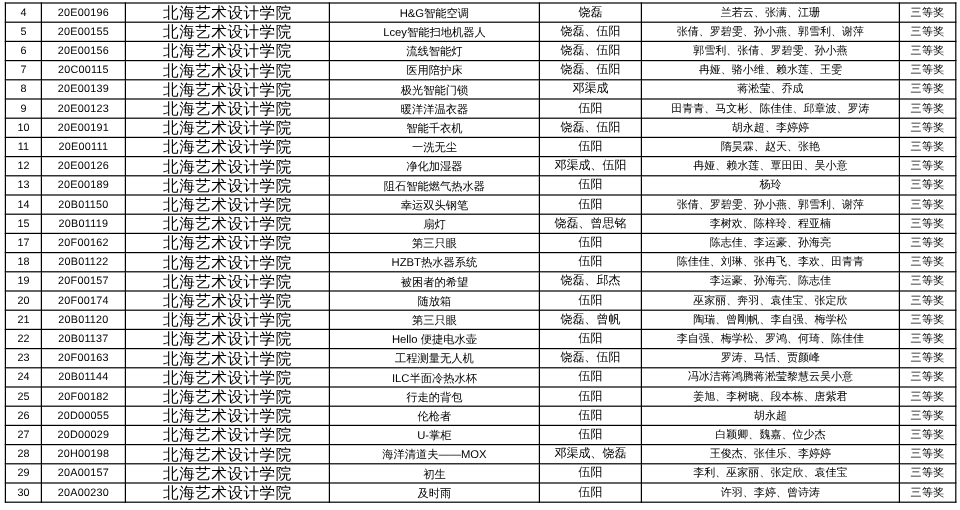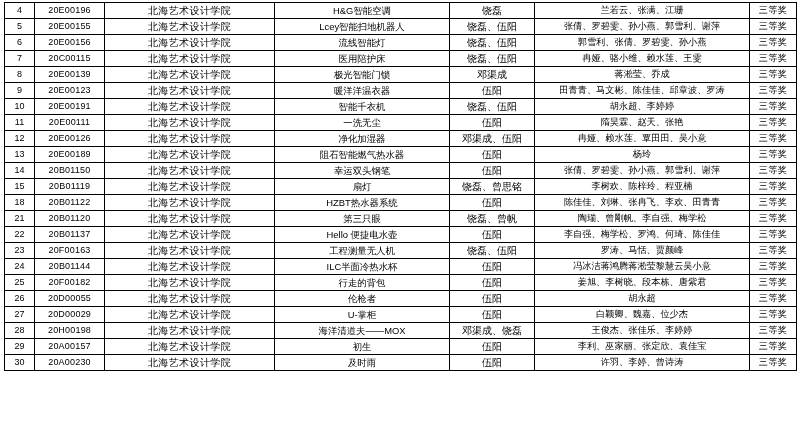--- a/index.html
+++ b/index.html
@@ -38,21 +38,21 @@
   }
   col.c-no    { width: 30px; }
   col.c-code  { width: 70px; }
   col.c-school{ width: 170px; }
   col.c-title { width: 175px; }
   col.c-teach { width: 85px; }
   col.c-stud  { width: 215px; }
   col.c-award { width: 47px; }
   .cell-no    { font-size: 9px; }
   .cell-code  { font-size: 9px; letter-spacing: 0.2px; }
-  .cell-school{ font-size: 10px; letter-spacing: 0.4px; margin-top: 23px; }
+  .cell-school{ font-size: 13px; letter-spacing: 0.4px; margin-top: 23px; }
   .cell-title { font-size: 9.4px; }
   .cell-teach { font-size: 10px; }
   .cell-stud  { font-size: 9.2px; }
   .cell-award { font-size: 9.2px; letter-spacing: 0.3px; }
 </style>
 </head>
 <body>
 
 <div class="sheet">
   <table class="award-table">
@@ -168,26 +168,53 @@
         <tr>
           <td class="cell-no">15</td>
           <td class="cell-code">20B01119</td>
           <td class="cell-school">北海艺术设计学院</td>
           <td class="cell-title">扇灯</td>
           <td class="cell-teach">饶磊、曾思铭</td>
           <td class="cell-stud">李树欢、陈梓玲、程亚楠</td>
           <td class="cell-award">三等奖</td>
         </tr>
         <tr>
+          <td class="cell-no">17</td>
+          <td class="cell-code">20F00162</td>
+          <td class="cell-school">北海艺术设计学院</td>
+          <td class="cell-title">第三只眼</td>
+          <td class="cell-teach">伍阳</td>
+          <td class="cell-stud">陈志佳、李运豪、孙海亮</td>
+          <td class="cell-award">三等奖</td>
+        </tr>
+        <tr>
           <td class="cell-no">18</td>
           <td class="cell-code">20B01122</td>
           <td class="cell-school">北海艺术设计学院</td>
           <td class="cell-title">HZBT热水器系统</td>
           <td class="cell-teach">伍阳</td>
           <td class="cell-stud">陈佳佳、刘琳、张冉飞、李欢、田青青</td>
+          <td class="cell-award">三等奖</td>
+        </tr>
+        <tr>
+          <td class="cell-no">19</td>
+          <td class="cell-code">20F00157</td>
+          <td class="cell-school">北海艺术设计学院</td>
+          <td class="cell-title">被困者的希望</td>
+          <td class="cell-teach">饶磊、邱杰</td>
+          <td class="cell-stud">李运豪、孙海亮、陈志佳</td>
+          <td class="cell-award">三等奖</td>
+        </tr>
+        <tr>
+          <td class="cell-no">20</td>
+          <td class="cell-code">20F00174</td>
+          <td class="cell-school">北海艺术设计学院</td>
+          <td class="cell-title">随放箱</td>
+          <td class="cell-teach">伍阳</td>
+          <td class="cell-stud">巫家丽、奔羽、袁佳宝、张定欣</td>
           <td class="cell-award">三等奖</td>
         </tr>
         <tr>
           <td class="cell-no">21</td>
           <td class="cell-code">20B01120</td>
           <td class="cell-school">北海艺术设计学院</td>
           <td class="cell-title">第三只眼</td>
           <td class="cell-teach">饶磊、曾帆</td>
           <td class="cell-stud">陶瑞、曾剛帆、李自强、梅学松</td>
           <td class="cell-award">三等奖</td>

